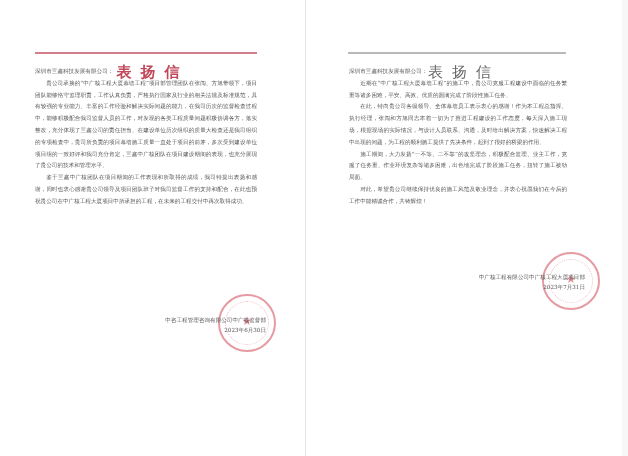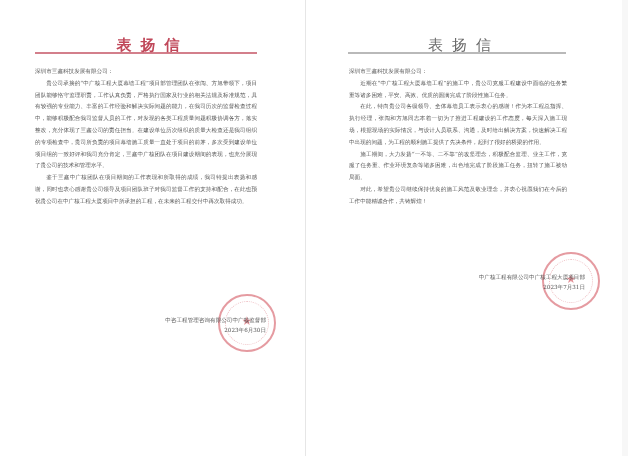--- a/index.html
+++ b/index.html
@@ -11,20 +11,21 @@
   .page {
     position:absolute; top:0; background:#fff;
   }
   .page-left { left:0; width:305px; height:456px; border-right:1px solid #e6e6e6; }
   .page-right { left:306px; width:316px; height:456px; border-right:1px solid #ececec; }
   .gap-right { position:absolute; left:622px; top:0; width:6px; height:456px; background:#f7f7f7; }
 
   .title {
     position:absolute; font-size:15px; letter-spacing:9px; font-weight:bold;
     text-align:center;
+    margin-top:27px;
   }
   .rule { position:absolute; height:2px; }
 
   .left .title { left:0; width:305px; top:36px; color:#c0485a; }
   .left .rule { left:35px; width:222px; top:52px; background:#c0485a; opacity:.7; }
 
   .right .title { left:0; width:316px; top:36px; color:#6b6b6b; font-weight:normal; }
   .right .rule { left:42px; width:218px; top:52px; background:#8a8a8a; opacity:.6; }
 
   .body-text {

